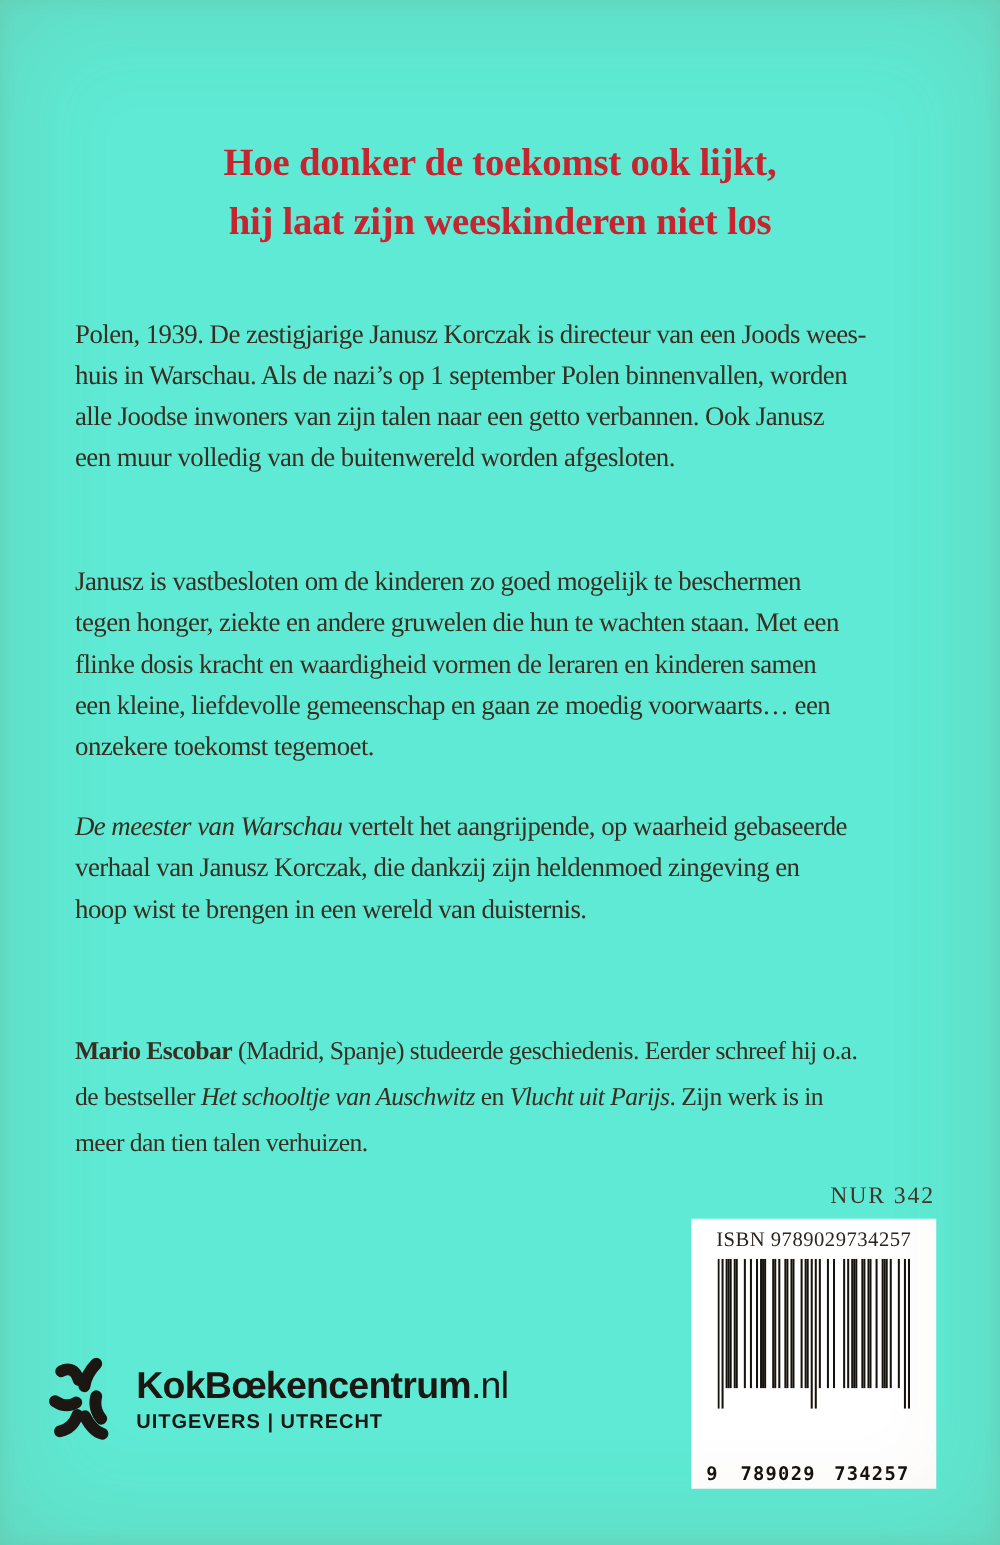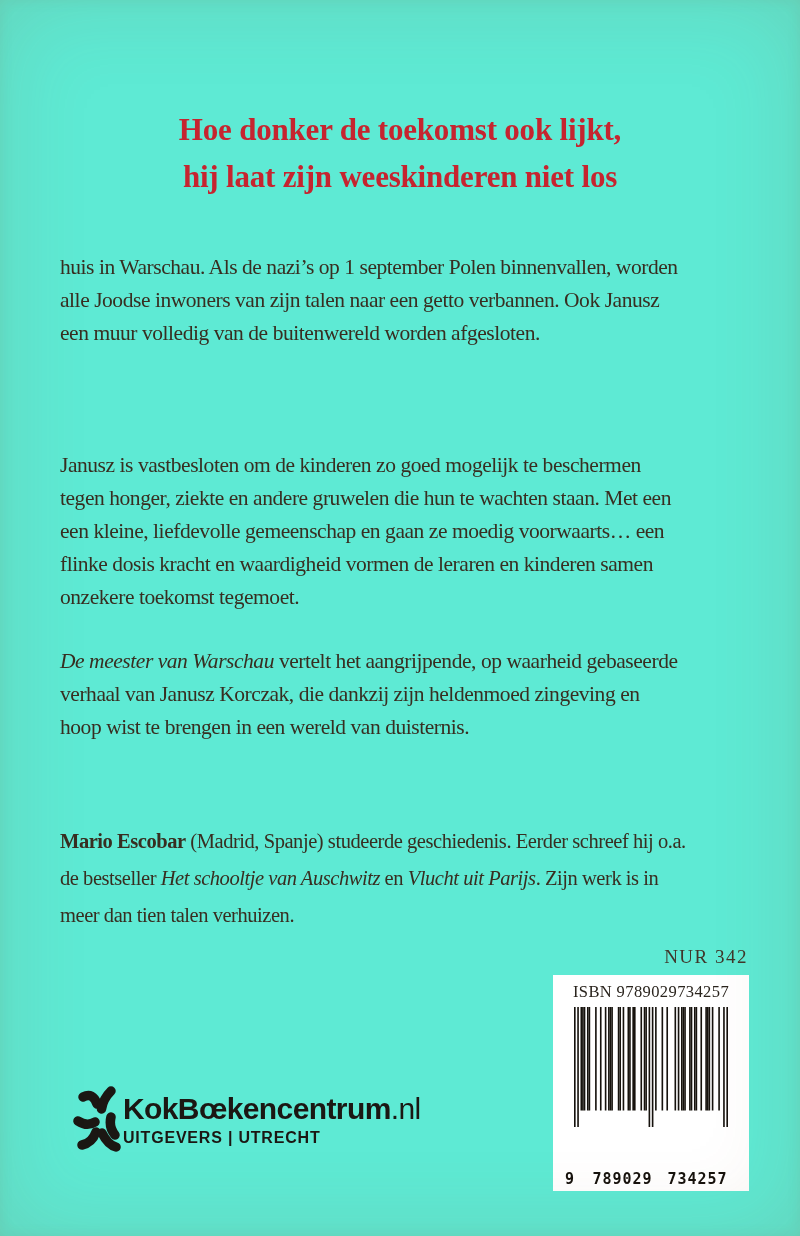--- a/index.html
+++ b/index.html
@@ -33,21 +33,21 @@
   }
   .isbn-label{font-size:16.5px;padding-top:7px;letter-spacing:.4px;color:#2a241d;}
   .bars{display:block;margin:5px auto 0;width:154px;height:120px;fill:#16120d;}
   .bc-digits{
     position:absolute;left:12px;right:14px;bottom:3px;height:20px;
     display:flex;align-items:flex-end;
     font-family:"DejaVu Sans Mono",monospace;font-size:15px;font-weight:bold;color:#16120d;
   }
   .bc-digits .d0{width:20px;text-align:left;}
   .bc-digits .d1,.bc-digits .d2{flex:1;text-align:center;letter-spacing:1px;}
-  .publisher{position:absolute;left:73px;top:1086px;display:flex;gap:2px;color:#1b1713;}
+  .publisher{position:absolute;left:39px;top:1086px;display:flex;gap:22px;color:#1b1713;}
   .logo-mark{width:48px;height:66px;flex:0 0 auto;}
   .logo-mark path{stroke:#1b1713;stroke-width:9.5;stroke-linecap:round;fill:none;}
   .brand{
     font-family:"Liberation Sans",sans-serif;font-weight:bold;
     font-size:30px;line-height:1;letter-spacing:-0.6px;margin-top:8px;
   }
   .brand .nl{font-weight:normal;}
   .tagline{
     font-family:"Liberation Sans",sans-serif;font-weight:bold;
     font-size:16px;letter-spacing:.8px;margin-top:5px;
@@ -57,29 +57,30 @@
 <body>
 
 <div class="cover">
 
   <div class="headline">
       <div class="tline"><span>Hoe donker de toekomst ook lijkt,</span></div>
       <div class="tline"><span>hij laat zijn weeskinderen niet los</span></div>
     </div>
 
   <div class="bodytext p1">
+      <div class="tline"><span>Polen, 1939. De zestigjarige Janusz Korczak is directeur van een Joods wees-</span></div>
       <div class="tline"><span>huis in Warschau. Als de nazi’s op 1 september Polen binnenvallen, worden</span></div>
       <div class="tline"><span>alle Joodse inwoners van zijn talen naar een getto verbannen. Ook Janusz</span></div>
       <div class="tline"><span>een muur volledig van de buitenwereld worden afgesloten.</span></div>
     </div>
   <div class="bodytext p2">
       <div class="tline"><span>Janusz is vastbesloten om de kinderen zo goed mogelijk te beschermen</span></div>
       <div class="tline"><span>tegen honger, ziekte en andere gruwelen die hun te wachten staan. Met een</span></div>
+      <div class="tline"><span>flinke dosis kracht en waardigheid vormen de leraren en kinderen samen</span></div>
       <div class="tline"><span>een kleine, liefdevolle gemeenschap en gaan ze moedig voorwaarts… een</span></div>
-      <div class="tline"><span>flinke dosis kracht en waardigheid vormen de leraren en kinderen samen</span></div>
       <div class="tline"><span>onzekere toekomst tegemoet.</span></div>
     </div>
   <div class="bodytext p3">
       <div class="tline"><span class="i">De meester van Warschau</span><span> vertelt het aangrijpende, op waarheid gebaseerde</span></div>
       <div class="tline"><span>verhaal van Janusz Korczak, die dankzij zijn heldenmoed zingeving en</span></div>
       <div class="tline"><span>hoop wist te brengen in een wereld van duisternis.</span></div>
     </div>
 
   <div class="bio">
       <div class="tline"><span class="b">Mario Escobar</span><span> (Madrid, Spanje) studeerde geschiedenis. Eerder schreef hij o.a.</span></div>

